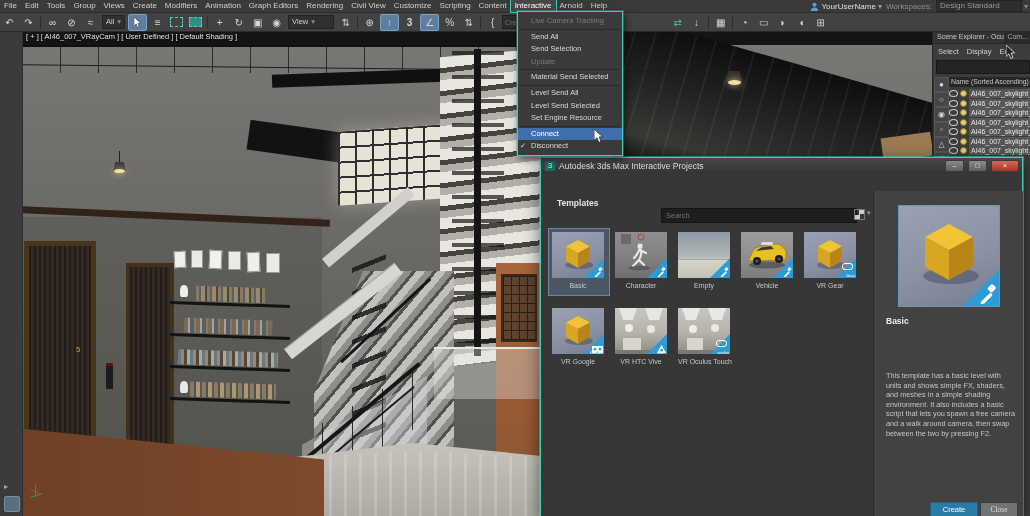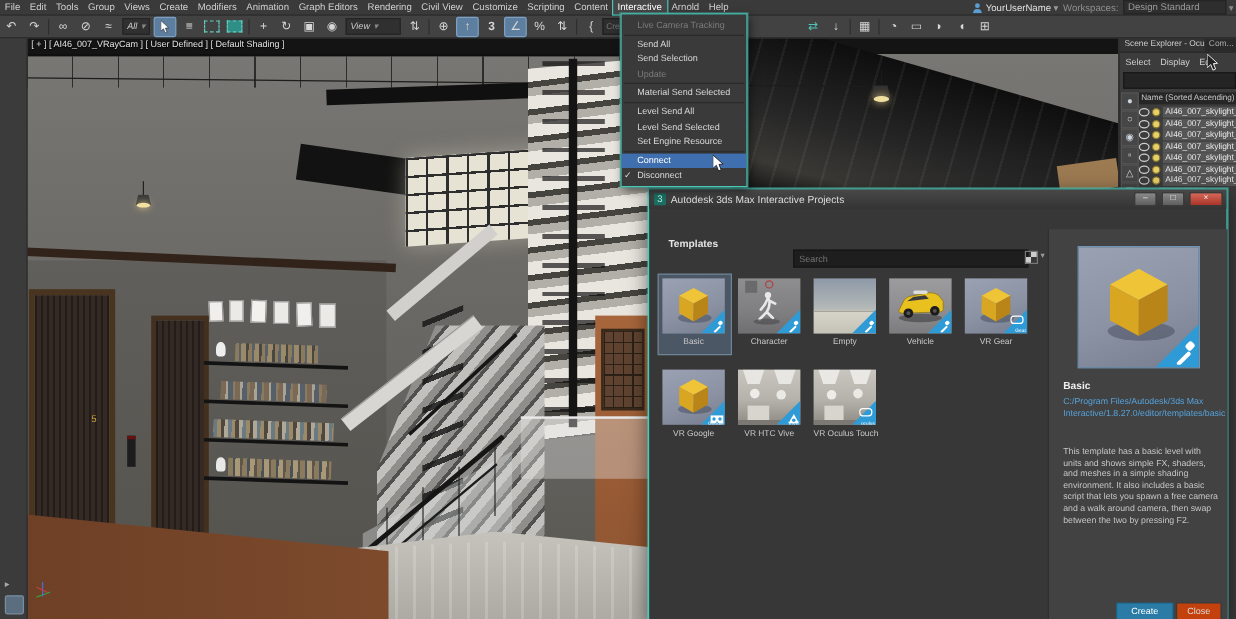--- a/index.html
+++ b/index.html
@@ -15,21 +15,21 @@
   .ws-box{background:#2e2e2e;border:1px solid #242424;padding:0 3px;margin-left:4px;color:#9a9a9a;line-height:10px;min-width:78px;}
   
   #toolbar{left:0;top:13px;width:1030px;height:18px;background:#424242;border-bottom:1px solid #2a2a2a;
            display:flex;align-items:center;z-index:20;}
   .i{display:inline-flex;align-items:center;justify-content:center;width:17px;height:15px;margin:0 1px;
      color:#d6d6d6;font-size:10px;border-radius:2px;flex:0 0 auto;}
   .i.hl{background:#5d7e9e;border:1px solid #7ba2c4;}
   .i.teal{color:#4fc3b8;}
   .tsep{width:1px;height:13px;background:#2e2e2e;margin:0 2px;flex:0 0 auto;}
   .tsel{background:#303030;border:1px solid #242424;color:#cfcfcf;font-size:7.5px;height:12px;line-height:12px;
-        padding:0 3px;display:inline-flex;align-items:center;gap:3px;margin:0 2px;flex:0 0 auto;font-style:italic;}
+        padding:0 3px;display:inline-flex;align-items:center;gap:3px;margin:0 2px;flex:0 0 auto;}
   .dash-rect{width:11px;height:8px;border:1px dashed #63c9bd;display:inline-block;}
   .dash-rect.fill{background:#2f8f86;}
   #selset{width:72px;height:12px;background:#2e2e2e;border:1px solid #1f1f1f;color:#bbb;font-size:7px;
           font-family:"Liberation Sans",sans-serif;padding:0 2px;flex:0 0 auto;}
   
   #vp{left:22px;top:30px;width:910px;height:486px;overflow:hidden;border-top:1px solid #a8893c;z-index:1;
       background:linear-gradient(180deg,#7a7874 0%,#6e6c68 35%,#63615d 70%,#57554f 100%);}
   #vp-label{left:26px;top:32px;font-size:7.5px;color:#e2e2e2;z-index:4;text-shadow:0 1px 1px #000;}
   .doorskin{background:repeating-linear-gradient(90deg,#221d1a 0 2px,#342a23 2px 5px);}
   
@@ -493,27 +493,23 @@
           </svg>
         <span class="abs" style="right:0;bottom:0;width:0;height:0;border-left:36px solid transparent;border-bottom:36px solid #2f9bd6;"></span>
         <svg class="abs" style="right:2px;bottom:2px;" width="20" height="20" viewBox="0 0 10 10">
             <g fill="#fff">
               <rect x="1" y="6.6" width="7.4" height="1.7" rx=".8" transform="rotate(-45 4.7 7.4)"></rect>
               <rect x="5.6" y="0.6" width="3.6" height="3.1" rx="1" transform="rotate(-45 7.4 2.2)"></rect>
             </g>
           </svg>
       </div>
       <div class="abs" style="left:12px;top:125px;font-weight:bold;font-size:8.5px;color:#eee;">Basic</div>
-      <div class="abs" style="left:12px;top:139px;width:132px;font-size:7.3px;line-height:10px;color:#55a2da;">
-        <div>C:/Program Files/Autodesk/3ds Max</div>
-        <div>Interactive/1.8.27.0/editor/templates/basic</div>
-      </div>
       <div class="abs" style="left:12px;top:180px;width:130px;font-size:7.3px;line-height:9.6px;color:#c6c6c6;">This template has a basic level with units and shows simple FX, shaders, and meshes in a simple shading environment. It also includes a basic script that lets you spawn a free camera and a walk around camera, then swap between the two by pressing F2.</div>
       <div class="btn" style="left:56px;top:311px;width:46px;background:#2a7ca6;border:1px solid #1f5f82;">Create</div>
-      <div class="btn" style="left:106px;top:311px;width:36px;background:#c2410c;border:1px solid #3a3a3a;color:#ddd;">Close</div>
+      <div class="btn" style="left:106px;top:311px;width:36px;background:#737373;border:1px solid #3a3a3a;color:#ddd;font-family:Liberation Serif, serif;">Close</div>
     </div>
   </div>
 
   <svg class="cursor" style="left:594px;top:129px;" width="11" height="15" viewBox="0 0 11 15">
       <polygon points="0,0 0,11.5 3,8.8 4.8,13.5 7,12.5 5.2,8 8.6,7.8" fill="#fff" stroke="#222" stroke-width=".8"></polygon>
     </svg>
   <svg class="cursor" style="left:1006px;top:45px;" width="11" height="15" viewBox="0 0 11 15">
       <polygon points="0,0 0,11.5 3,8.8 4.8,13.5 7,12.5 5.2,8 8.6,7.8" fill="#222" stroke="#eee" stroke-width=".8"></polygon>
     </svg>
 

